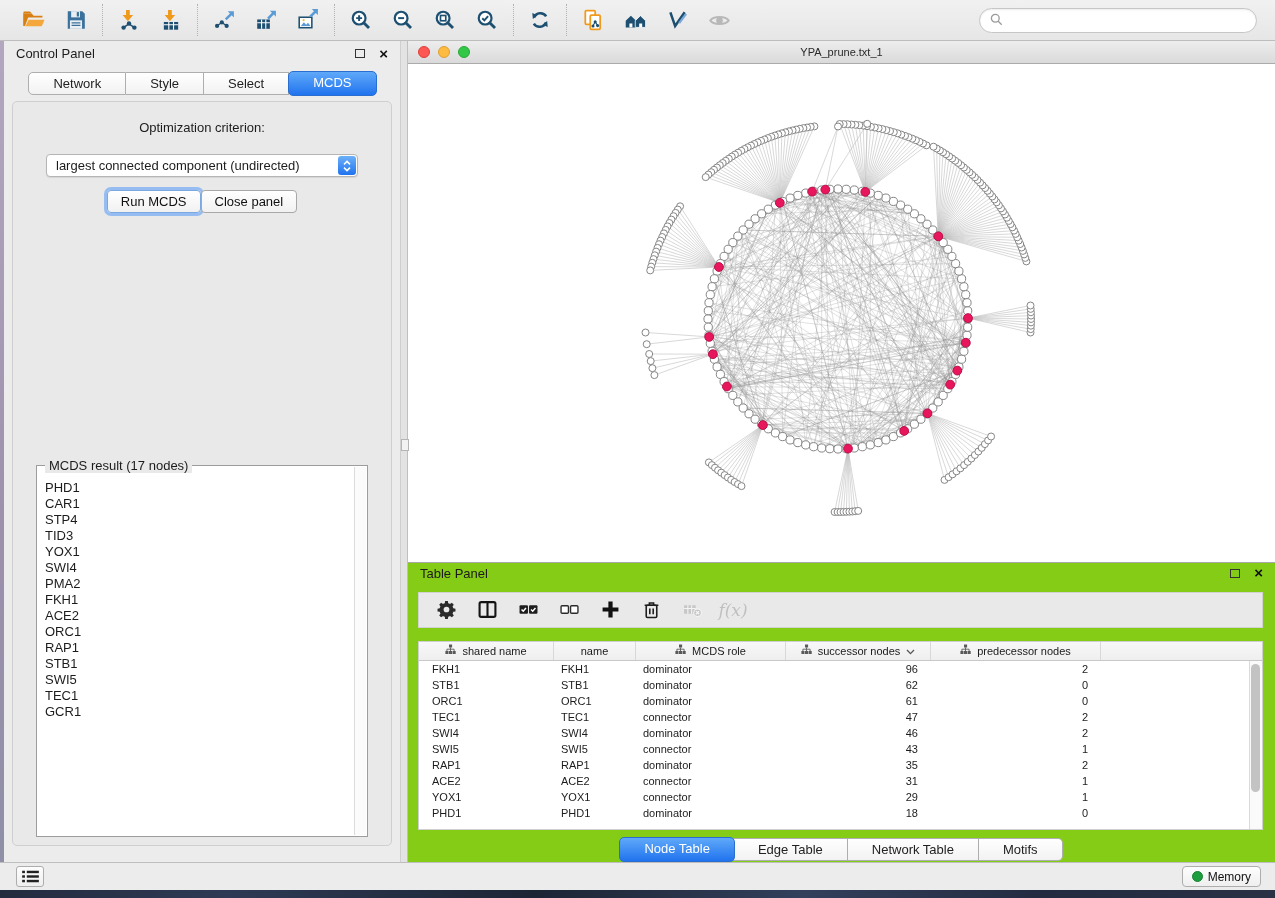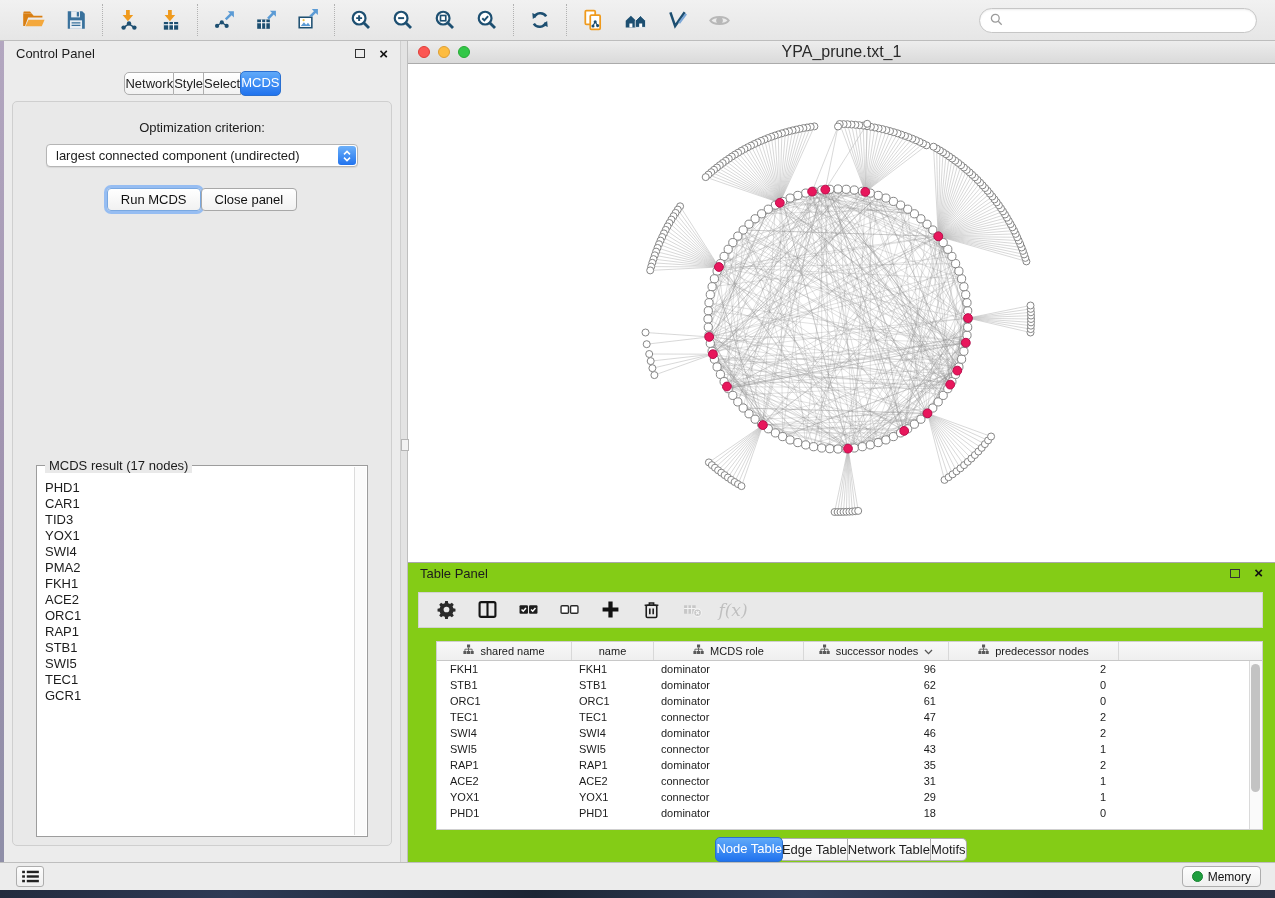--- a/index.html
+++ b/index.html
@@ -26,36 +26,36 @@
 
   
   .control-panel { width:396px; background:#ececec; display:flex; flex-direction:column; }
   .panel-header { height:25px; display:flex; align-items:center; padding:0 12px; font-size:13px; color:#1c1c1c; }
   .panel-header .ph-title { flex:1; }
   .float-icon { width:10px; height:9px; border:1.5px solid #333; display:inline-block; margin-right:14px; }
   .close-icon { font-size:15px; font-weight:bold; color:#111; line-height:10px; }
 
   .seg { display:flex; justify-content:center; }
   .seg .tab { background:linear-gradient(#ffffff,#f2f2f2); border:1px solid #aeaeae; border-left:none;
-              padding:2px 0; font-size:13px; line-height:17px; color:#222; }
+              padding:2px 24px; font-size:13px; line-height:17px; color:#222; }
   .seg .tab:first-child { border-left:1px solid #aeaeae; border-radius:5px 0 0 5px; }
   .seg .tab:last-child { border-radius:0 5px 5px 0; }
   .seg .tab.active { background:linear-gradient(#5fa9f9,#2173ee); color:#fff; border:1px solid #2a6fd0;
                      border-radius:5px; margin:-1px -1px -1px -1px; position:relative; z-index:1; }
   .cp-tabs { margin:6px 0 2px; }
 
   .cp-box { flex:1; margin:4px 8px 16px; background:#e9e9e9; border:1px solid #cfcfcf; border-radius:5px;
             display:flex; flex-direction:column; align-items:center; min-height:0; }
   .opt-label { margin-top:18px; font-size:13px; }
-  .dropdown { margin-top:9px; width:312px; height:23px; background:#fff; border:1px solid #b5b5b5; border-radius:4px;
+  .dropdown { margin-top:19px; width:312px; height:23px; background:#fff; border:1px solid #b5b5b5; border-radius:4px;
               display:flex; align-items:center; box-shadow:0 1px 1px rgba(0,0,0,.08); }
   .dd-text { flex:1; font-size:13px; padding-left:9px; white-space:nowrap; }
   .dd-stepper { width:18px; height:19px; margin:1px 1px 1px 0; border-radius:3px;
                 background:linear-gradient(#6cb0f9,#2173ee); display:flex; align-items:center; justify-content:center; }
-  .btn-row { margin-top:21px; display:flex; }
+  .btn-row { margin-top:13px; display:flex; }
   .mac-btn { font-family:"Liberation Sans",sans-serif; font-size:13px; height:23px; padding:0 13px;
              background:linear-gradient(#ffffff,#f1f1f1); border:1px solid #a8a8a8; border-radius:4px; color:#111; }
   .mac-btn.focused { box-shadow:0 0 0 3px rgba(106,166,247,.65); border-color:#7aa8e0; }
   .cp-spacer { flex:1; }
 
   .result-box { position:relative; width:332px; margin:0 0 8px; height:372px; background:#fff; border:1px solid #9d9d9d; }
   .result-legend { position:absolute; top:-8px; left:8px; background:#e9e9e9; padding:0 4px; font-size:13px; }
   .result-list { position:absolute; inset:1px 13px 1px 1px; padding:13px 0 0 7px; font-size:13px; line-height:16px; overflow:hidden; }
   .result-scroll { position:absolute; top:1px; bottom:1px; right:1px; width:12px; background:#fbfbfb; border-left:1px solid #dcdcdc; }
 
@@ -67,31 +67,31 @@
   
   .right-col { flex:1; display:flex; flex-direction:column; min-width:0; }
 
   .network-panel { height:522px; flex:0 0 522px; display:flex; flex-direction:column; border-bottom:1px solid #a9a9a9; }
   .net-titlebar { height:23px; background:linear-gradient(#ededed,#dadada); border-bottom:1px solid #ababab;
                   display:flex; align-items:center; position:relative; }
   .tl { width:12px; height:12px; border-radius:50%; margin-left:8px; display:inline-block; }
   .tl.red { background:#fc5753; border:1px solid #df3e37; margin-left:10px; }
   .tl.yellow { background:#fdbc40; border:1px solid #de9f34; }
   .tl.green { background:#33c748; border:1px solid #27aa35; }
-  .net-title { position:absolute; left:0; right:0; text-align:center; font-size:16px; color:#2a2a2a; }
+  .net-title { position:absolute; left:0; right:0; text-align:center; font-size:11px; color:#2a2a2a; }
   #net-canvas { flex:1; background:#fff; display:block; }
 
   
   .table-panel { flex:1; background:#84cc16; display:flex; flex-direction:column; min-height:0;gap:8px; }
   .tp-toolbar { margin:1px 12px 5px 10px; height:44px; background:#e9e9e9; border:1px solid #d2d2d2;
                 display:flex; align-items:center; gap:21px; padding-left:17px; }
   .tp-toolbar .tbtn { width:20px; height:20px; }
   .fx { font-family:"DejaVu Serif", serif; font-style:italic; font-size:17px; color:#9e9e9e; }
 
-  .table-wrap { margin:0 12px 0 28px; height:236px; background:#fff; border:1px solid #cfcfcf; position:relative; overflow:hidden; }
+  .table-wrap { margin:0 12px 0 10px; height:236px; background:#fff; border:1px solid #cfcfcf; position:relative; overflow:hidden; }
   .thead { display:grid; grid-template-columns:135px 82px 150px 145px 170px 1fr; height:19px;
            background:linear-gradient(#f8f8f8,#efefef); border-bottom:1px solid #c8c8c8; }
   .th { display:flex; align-items:center; justify-content:center; gap:6px; font-size:11px; color:#1a1a1a;
         border-right:1px solid #d8d8d8; overflow:hidden; white-space:nowrap; }
   .th:last-child { border-right:none; }
   .tbody { font-size:11px; }
   .tr { display:grid; grid-template-columns:135px 82px 150px 145px 170px 1fr; height:16px; align-items:center; }
   .td { white-space:nowrap; overflow:hidden; }
   .td.c0 { padding-left:13px; } .td.c1 { padding-left:7px; } .td.c2 { padding-left:7px; }
   .td.c3 { text-align:right; padding-right:13px; } .td.c4 { text-align:right; padding-right:13px; }
@@ -290,20 +290,21 @@
         <div class="btn-row">
           <button class="mac-btn focused">Run MCDS</button>
           <button class="mac-btn">Close panel</button>
         </div>
         <div class="cp-spacer"></div>
         <div class="result-box">
           <span class="result-legend">MCDS result (17 nodes)</span>
           <div class="result-list" id="mcds-list">
               <div class="result-item">PHD1</div>
               <div class="result-item">CAR1</div>
+              <div class="result-item">STP4</div>
               <div class="result-item">TID3</div>
               <div class="result-item">YOX1</div>
               <div class="result-item">SWI4</div>
               <div class="result-item">PMA2</div>
               <div class="result-item">FKH1</div>
               <div class="result-item">ACE2</div>
               <div class="result-item">ORC1</div>
               <div class="result-item">RAP1</div>
               <div class="result-item">STB1</div>
               <div class="result-item">SWI5</div>

